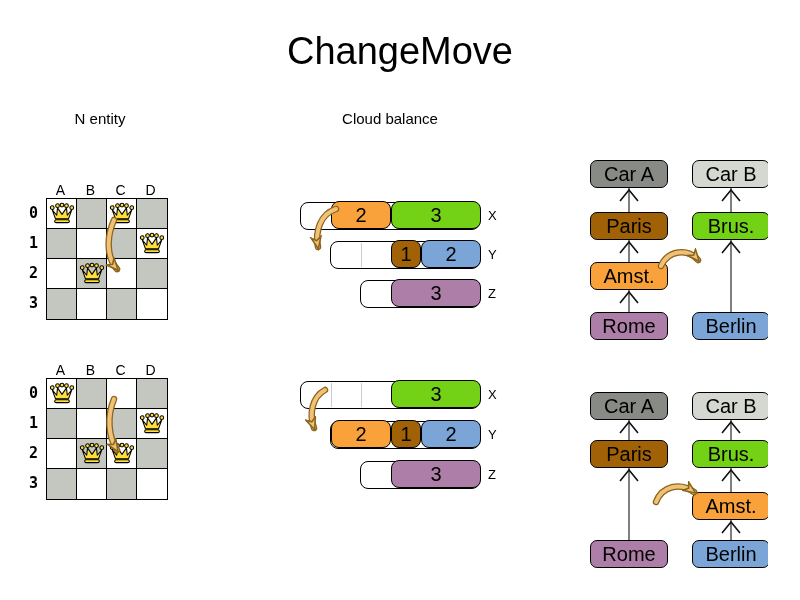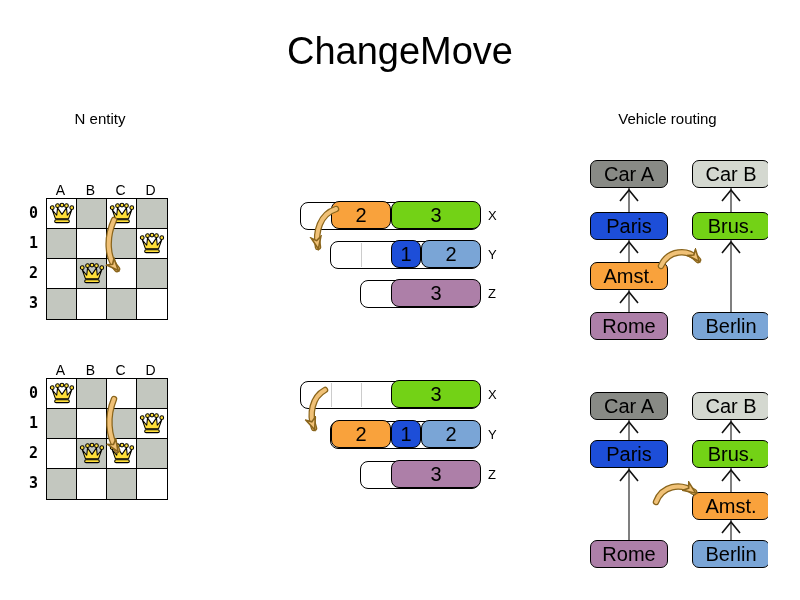--- a/index.html
+++ b/index.html
@@ -19,21 +19,21 @@
   .queen{position:absolute;left:2px;top:3px;width:26px;height:24px;}
   .col-letter{display:inline-block;width:30px;text-align:center;font-size:14px;letter-spacing:1px;}
   .row-num{width:18px;text-align:right;font-family:"DejaVu Sans Mono","Liberation Mono",monospace;font-weight:bold;font-size:15px;line-height:30px;}
   
   .crate{border:1.6px solid #000;border-radius:8px;background:#fff;height:28px;box-sizing:border-box;}
   .block{position:absolute;top:-1.6px;height:28px;box-sizing:border-box;border:1.6px solid #000;border-radius:8px;
          display:flex;align-items:center;justify-content:center;font-size:20px;}
   .divider{position:absolute;top:1px;bottom:1px;width:1px;background:#ccc;}
   .orange{background:#f9a23c;}
   .green{background:#73d216;}
-  .yellow{background:#1d4ed8;}
+  .yellow{background:#a16207;}
   .blue{background:#7aa5d6;}
   .purple{background:#ad7fa8;}
   .rowlabel{font-size:13px;line-height:28px;}
   
   .vbox{width:78px;height:28px;box-sizing:border-box;border:1.6px solid #000;border-radius:7px;
         display:flex;align-items:center;justify-content:center;font-size:20px;}
   .carA{background:#888a85;}
   .carB{background:#d4d8d0;}
   .overlay{position:absolute;left:0;top:0;pointer-events:none;}
   .conn{stroke:#5f5f5f;stroke-width:1.6;}
@@ -58,21 +58,21 @@
           <path d="M4 9 L8 20 L24 20 L28 9 L22.5 15.5 L21.5 6.5 L16 14.5 L10.5 6.5 L9.5 15.5 Z"></path>
           <rect x="7" y="21" width="18" height="3.6" rx="1.8"></rect>
         </g>
       </symbol>
     </defs>
   </svg>
 
   <div class="abs page-title">ChangeMove</div>
 
   <div class="abs sec-head" style="left:30px;top:110px;width:140px;">N entity</div>
-  <div class="abs sec-head" style="left:575px;top:110px;width:185px;">Vehicle routing</div>
+  <div class="abs sec-head" style="left:300px;top:110px;width:180px;">Cloud balance</div>
 
   <div class="abs" style="left:46px;top:181px;">
     <span class="col-letter">A</span><span class="col-letter">B</span><span class="col-letter">C</span><span class="col-letter">D</span>
   </div>
   <div class="abs row-num" style="left:20px;top:198px;">0</div>
   <div class="abs row-num" style="left:20px;top:228px;">1</div>
   <div class="abs row-num" style="left:20px;top:258px;">2</div>
   <div class="abs row-num" style="left:20px;top:288px;">3</div>
 
   <div class="abs board" style="left:46px;top:198px;">

